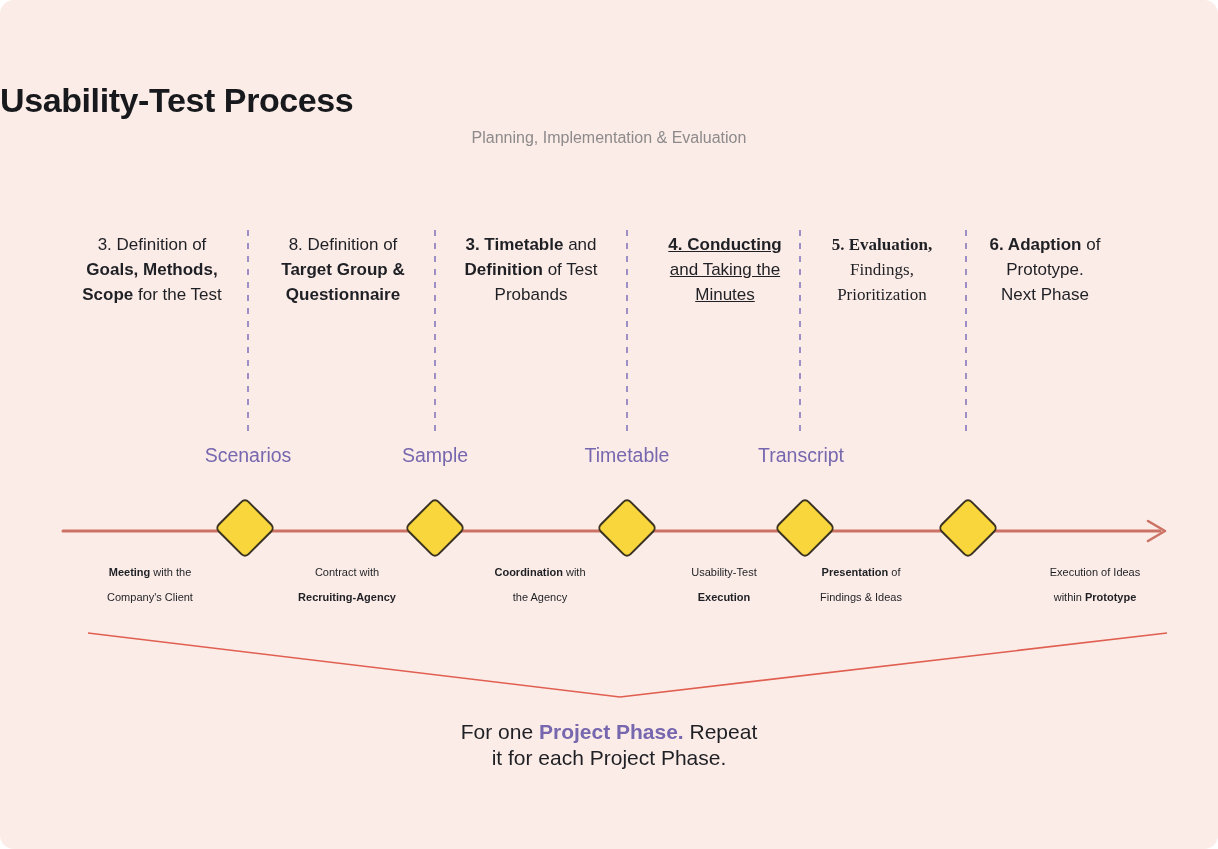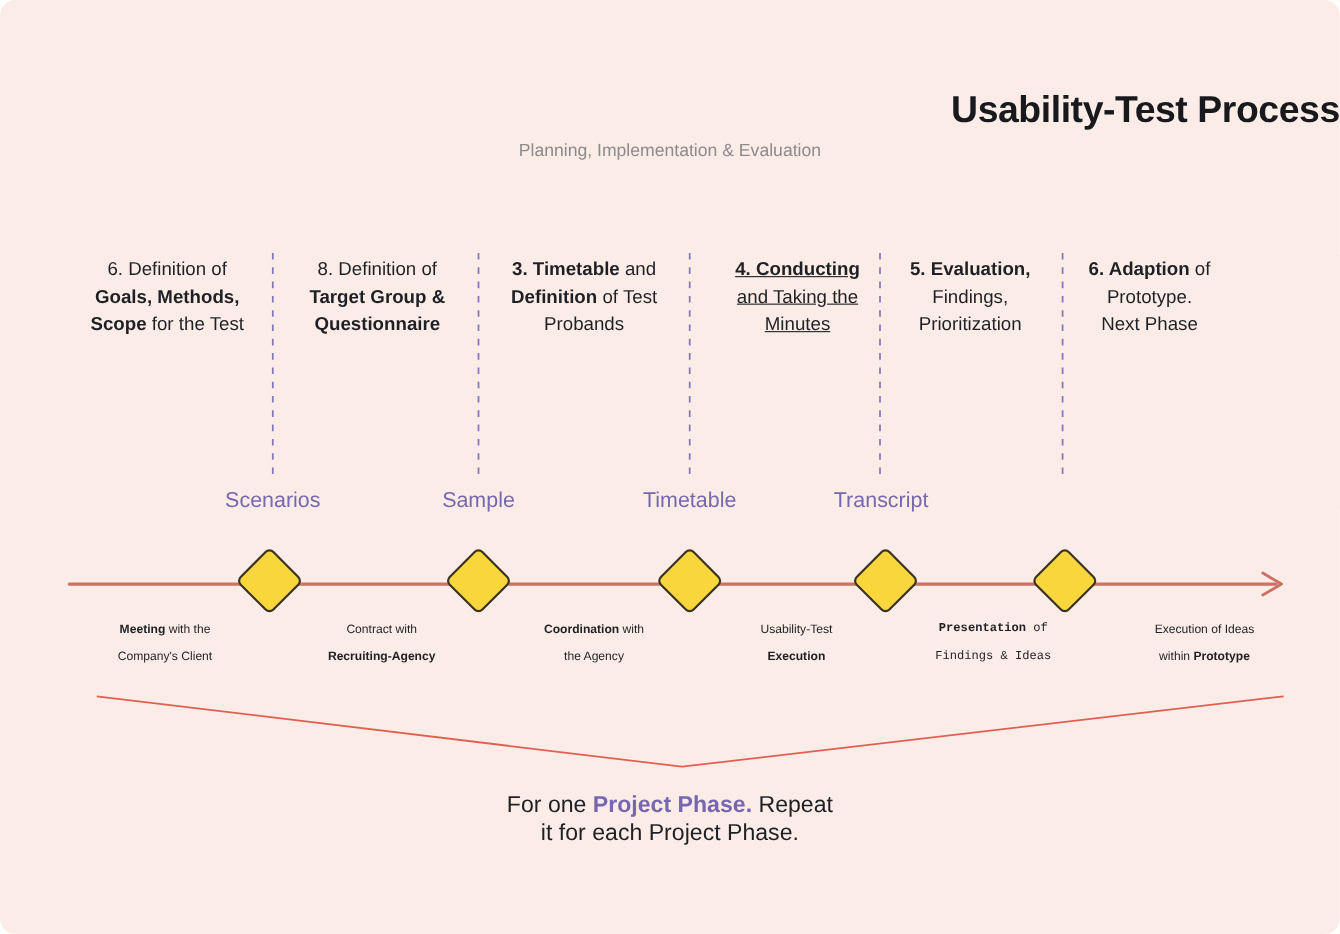--- a/index.html
+++ b/index.html
@@ -15,36 +15,36 @@
     --diamond-border:#3a3322;
   }
   *{margin:0;padding:0;box-sizing:border-box;}
   body{background:#ffffff;font-family:"Liberation Sans",sans-serif;}
   .canvas{
     position:relative;width:1218px;height:849px;
     background:var(--background);
     border-radius:14px;overflow:hidden;
   }
   .title{
-    position:absolute;top:81px;left:0;right:0;text-align:right;
+    position:absolute;top:81px;left:0;right:0;text-align:left;
     font-size:34px;font-weight:700;letter-spacing:-0.4px;color:var(--title-text);
   }
   .subtitle{
     position:absolute;top:129px;left:0;right:0;text-align:center;
     font-size:16px;color:var(--subtitle);
   }
   .phase{
     position:absolute;top:232px;width:200px;text-align:center;
     font-size:17px;line-height:25px;color:var(--body-text);white-space:pre-line;
   }
   .phase-1{left:52px;}
   .phase-2{left:243px;}
   .phase-3{left:431px;}
   .phase-4{left:625px;text-decoration:underline;}
-  .phase-5{left:782px;}
+  .phase-5{left:782px;font-family:Liberation Serif, serif;}
   .phase-6{left:945px;}
   .milestone-label{
     position:absolute;top:444px;width:200px;text-align:center;
     font-size:19.5px;color:var(--purple);
   }
   .ml-1{left:148px;}
   .ml-2{left:335px;}
   .ml-3{left:527px;}
   .ml-4{left:701px;}
   .ml-5{left:866px;}
@@ -61,21 +61,21 @@
   .d-4{left:783px;}
   .d-5{left:946px;}
   .deliverable{
     position:absolute;top:560px;width:210px;text-align:center;
     font-size:11px;line-height:25px;color:var(--body-text);white-space:pre-line;
   }
   .del-1{left:45px;}
   .del-2{left:242px;}
   .del-3{left:435px;}
   .del-4{left:619px;}
-  .del-5{left:798px;font-family:Liberation Mono, monospace;}
+  .del-5{left:756px;}
   .del-6{left:990px;}
   .note{
     position:absolute;top:719px;left:0;right:0;text-align:center;
     font-size:21px;line-height:26px;color:var(--body-text);white-space:pre-line;
   }
   .b{font-weight:700;}
   .purple{color:var(--purple);}
   svg.overlay{position:absolute;inset:0;pointer-events:none;}
   .sep{stroke:var(--dashed);stroke-width:1.6;stroke-dasharray:6 7;}
   .tl{stroke:var(--timeline);stroke-width:3;stroke-linecap:round;}
@@ -96,21 +96,21 @@
     <line class="sep" x1="627" y1="230" x2="627" y2="432"></line>
     <line class="sep" x1="800" y1="230" x2="800" y2="432"></line>
     <line class="sep" x1="966" y1="230" x2="966" y2="432"></line>
 
     <line class="tl" x1="63" y1="531" x2="1160" y2="531"></line>
     <path class="tl-arrow" d="M1148 521 L1165 531 L1148 541"></path>
 
     <polyline class="bracket" points="88,633 620,697 1167,633"></polyline>
   </svg>
 
-  <div class="phase phase-1"><span>6. Definition of
+  <div class="phase phase-1"><span>3. Definition of
 </span><span class="b">Goals, Methods,
 </span><span class="b">Scope</span><span> for the Test</span></div>
   <div class="phase phase-2"><span>8. Definition of
 </span><span class="b">Target Group &amp;
 Questionnaire</span></div>
   <div class="phase phase-3"><span class="b">3. Timetable</span><span> and
 </span><span class="b">Definition</span><span> of Test
 Probands</span></div>
   <div class="phase phase-4"><span class="b">4. Conducting</span><span>
 and Taking the

